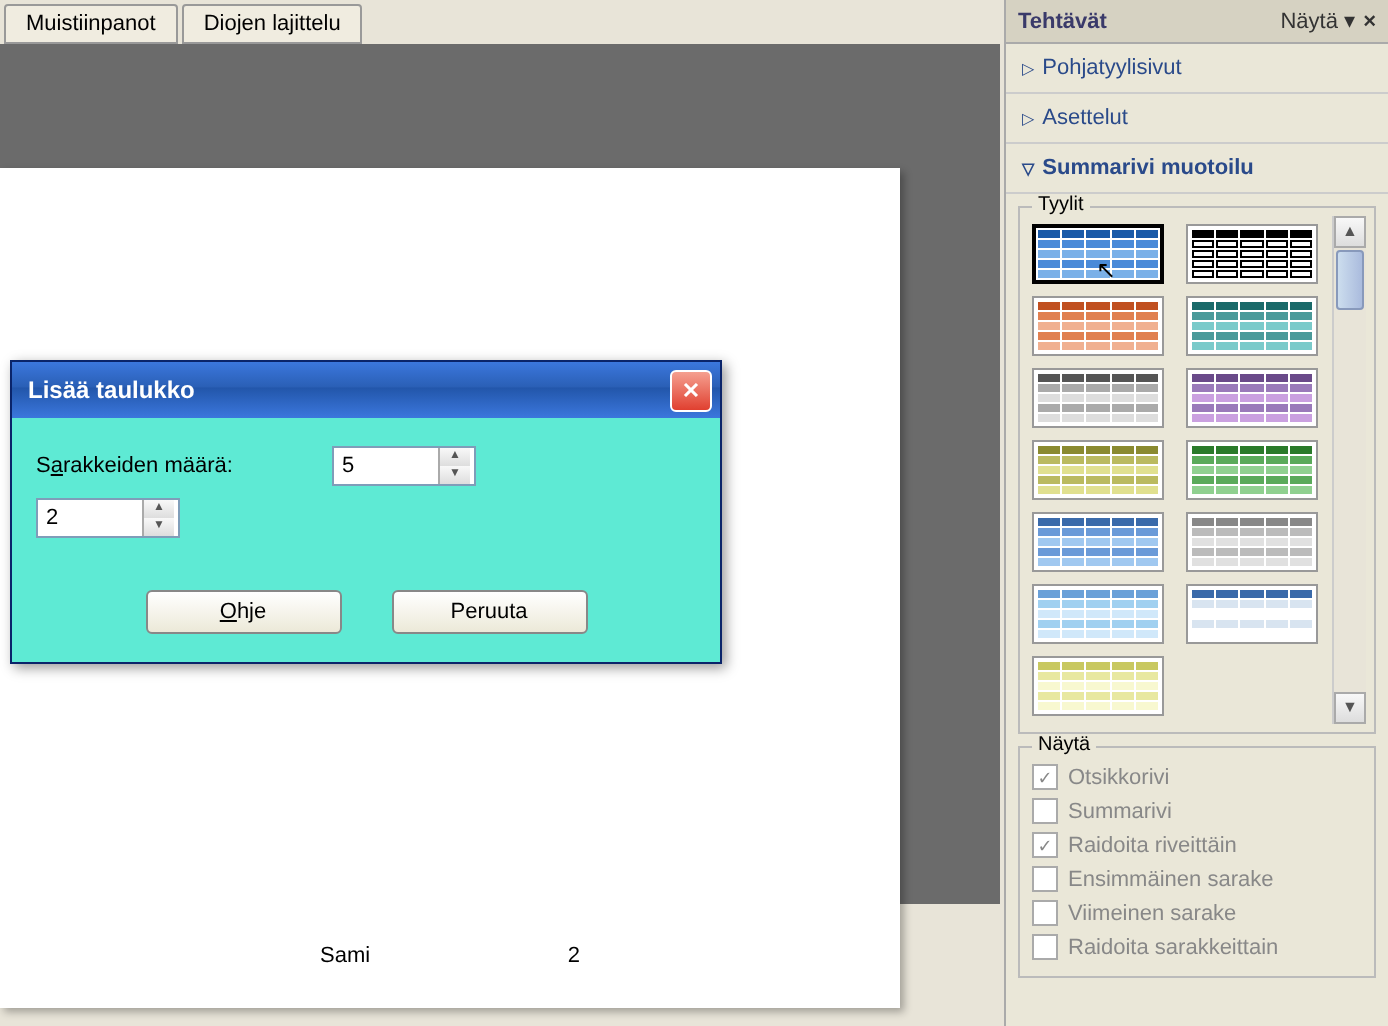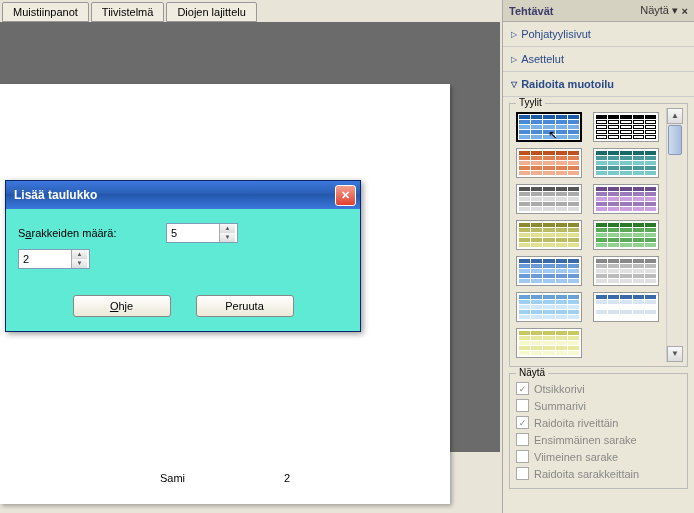--- a/index.html
+++ b/index.html
@@ -63,21 +63,20 @@
 .show-legend { position: absolute; top: -7px; left: 6px; background: #eae7d8; padding: 0 3px; font-size: 10px; }
 .chk-row { display: flex; align-items: center; gap: 5px; padding: 2px 2px; color: #888; }
 .chk-row.on { color: #888; }
 .chk { width: 13px; height: 13px; border: 1px solid #aaa; background: #fff; display: inline-flex; align-items: center; justify-content: center; font-size: 9px; color: #888; }
 </style>
 </head>
 <body>
 
 <div class="tabs">
   <div class="tab">Muistiinpanot</div>
-  <div class="tab">Tiivistelmä</div>
   <div class="tab">Diojen lajittelu</div>
 </div>
 
 <div class="main-area">
   <div class="page">
     <div class="page-footer">
       <span>Sami</span>
       <span class="page-num">2</span>
     </div>
   </div>
@@ -127,21 +126,21 @@
   <div class="tp-section">
       <span class="tri">▷</span>
       <span>Pohjatyylisivut</span>
     </div>
   <div class="tp-section">
       <span class="tri">▷</span>
       <span>Asettelut</span>
     </div>
   <div class="tp-section expanded">
       <span class="tri">▽</span>
-      <span>Raidoita muotoilu</span>
+      <span>Summarivi muotoilu</span>
     </div>
 
   <div class="styles-box">
     <span class="styles-legend">Tyylit</span>
     <div class="styles-grid-wrap">
       <div class="styles-grid" id="styles-grid">
           <div class="style-thumb selected">
             <div class="tr-row">
               <div style="background: rgb(26, 90, 168);"></div>
               <div style="background: rgb(26, 90, 168);"></div>

